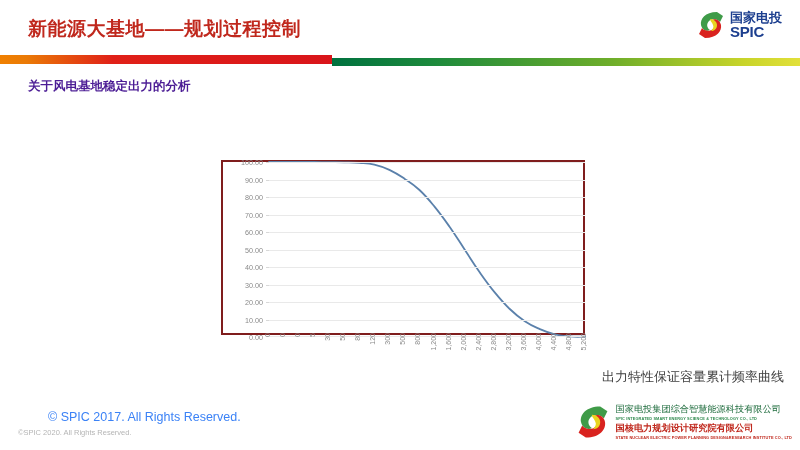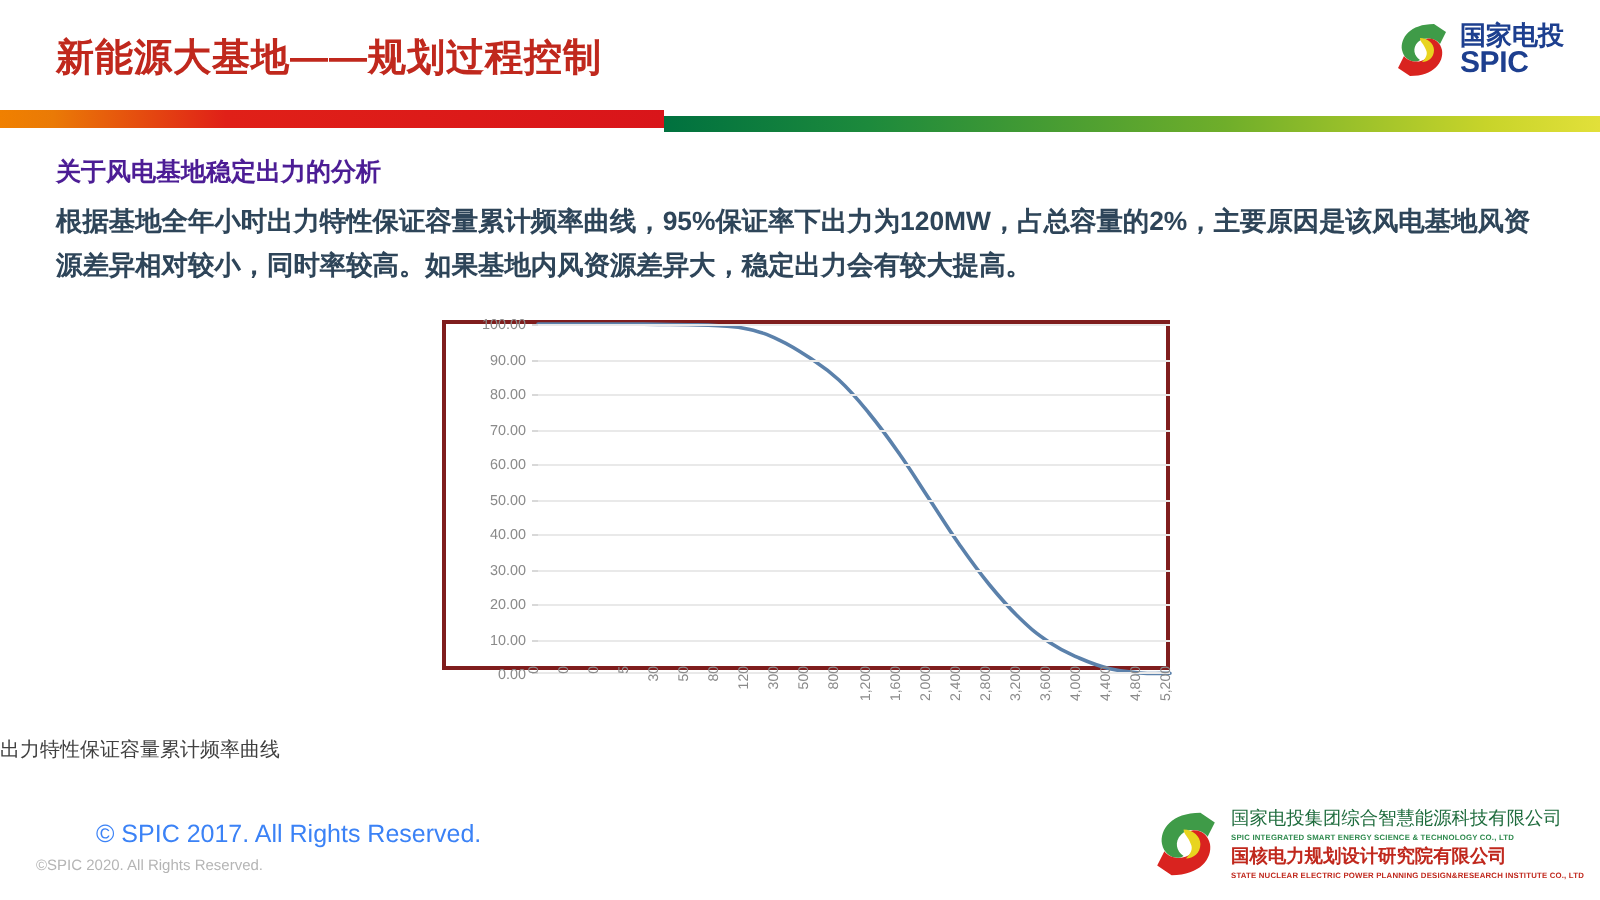--- a/index.html
+++ b/index.html
@@ -115,22 +115,22 @@
     position: absolute; top: 0;
     font-size: 7px; color: #8a8a8a;
     writing-mode: vertical-rl;
     transform: rotate(180deg);
     transform-origin: center;
     white-space: nowrap;
     letter-spacing: 0px;
   }
   .chart-caption {
     position: absolute; left: 0; top: 368px;
-    width: 784px; text-align: left;
-    font-size: 10px; color: #404040;
+    width: 784px; text-align: right;
+    font-size: 13px; color: #404040;
   }
 
   
   .footer-copy1 {
     position: absolute; left: 48px; top: 410px;
     font-size: 12.5px; color: #3b82f6;
   }
   .footer-copy2 {
     position: absolute; left: 18px; top: 428px;
     font-size: 7.5px; color: #b5b5b5;
@@ -165,21 +165,20 @@
         <span class="logo-cn">国家电投</span>
         <span class="logo-en">SPIC</span>
       </div>
     </div>
   </div>
 
   <div class="bar-left"></div>
   <div class="bar-right"></div>
 
   <div class="subhead">关于风电基地稳定出力的分析</div>
-  <div class="para">根据基地全年小时出力特性保证容量累计频率曲线，95%保证率下出力为120MW，占总容量的2%，主要原因是该风电基地风资源差异相对较小，同时率较高。如果基地内风资源差异大，稳定出力会有较大提高。</div>
 
   <div class="chart-box">
     <div class="plot-wrap">
       <div class="y-labels" id="y-labels">
           <div class="y-label" style="top: 0px;">100.00</div>
           <div class="y-label" style="top: 17.5px;">90.00</div>
           <div class="y-label" style="top: 35px;">80.00</div>
           <div class="y-label" style="top: 52.5px;">70.00</div>
           <div class="y-label" style="top: 70px;">60.00</div>
           <div class="y-label" style="top: 87.5px;">50.00</div>

